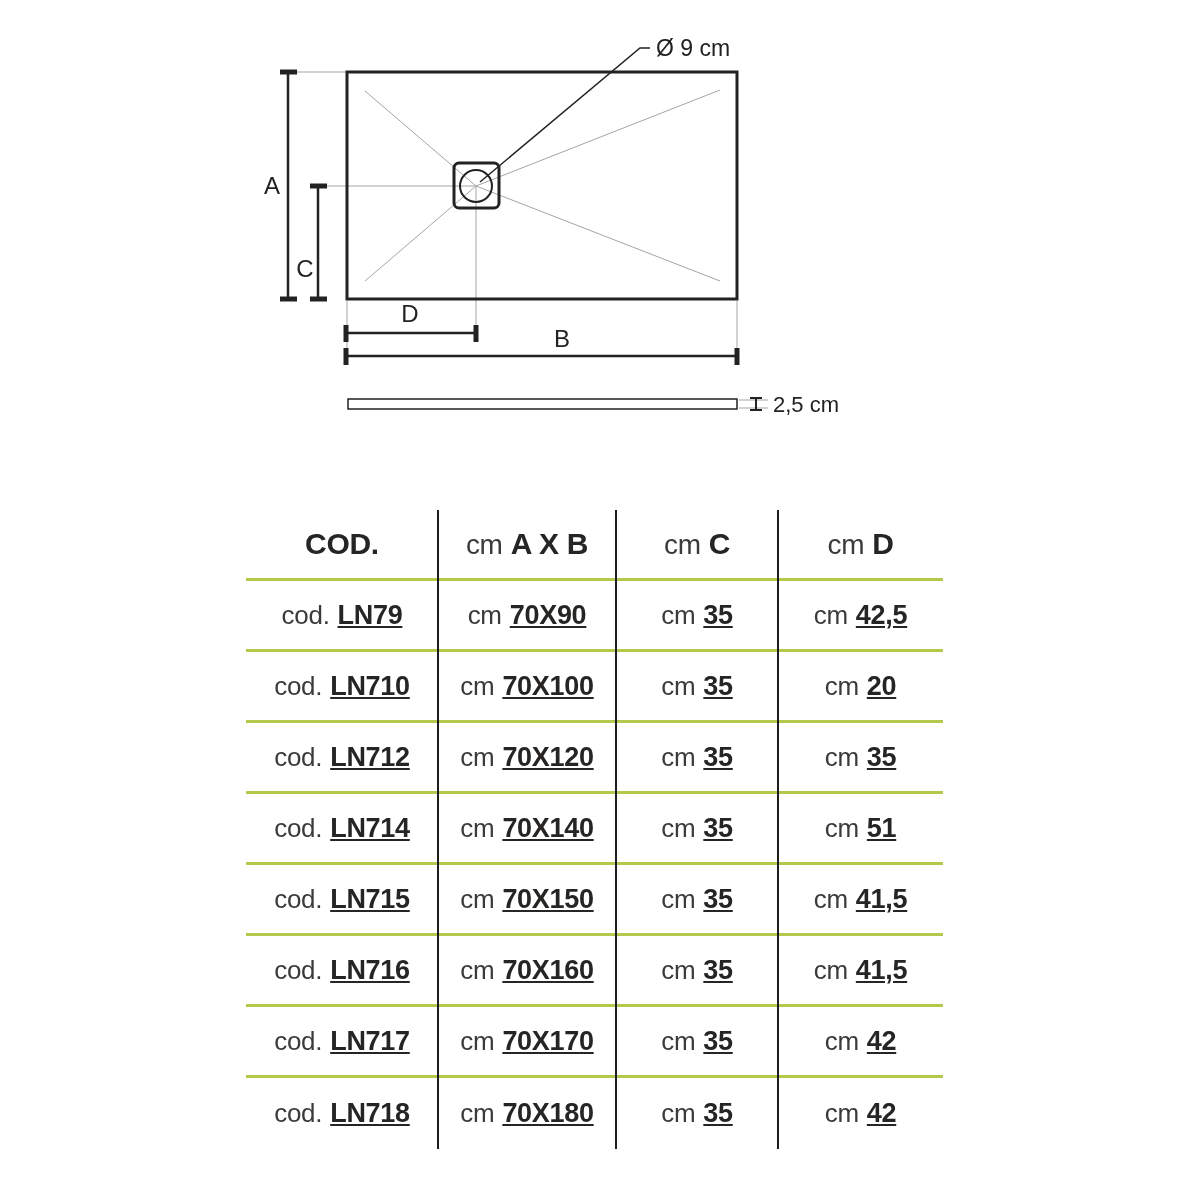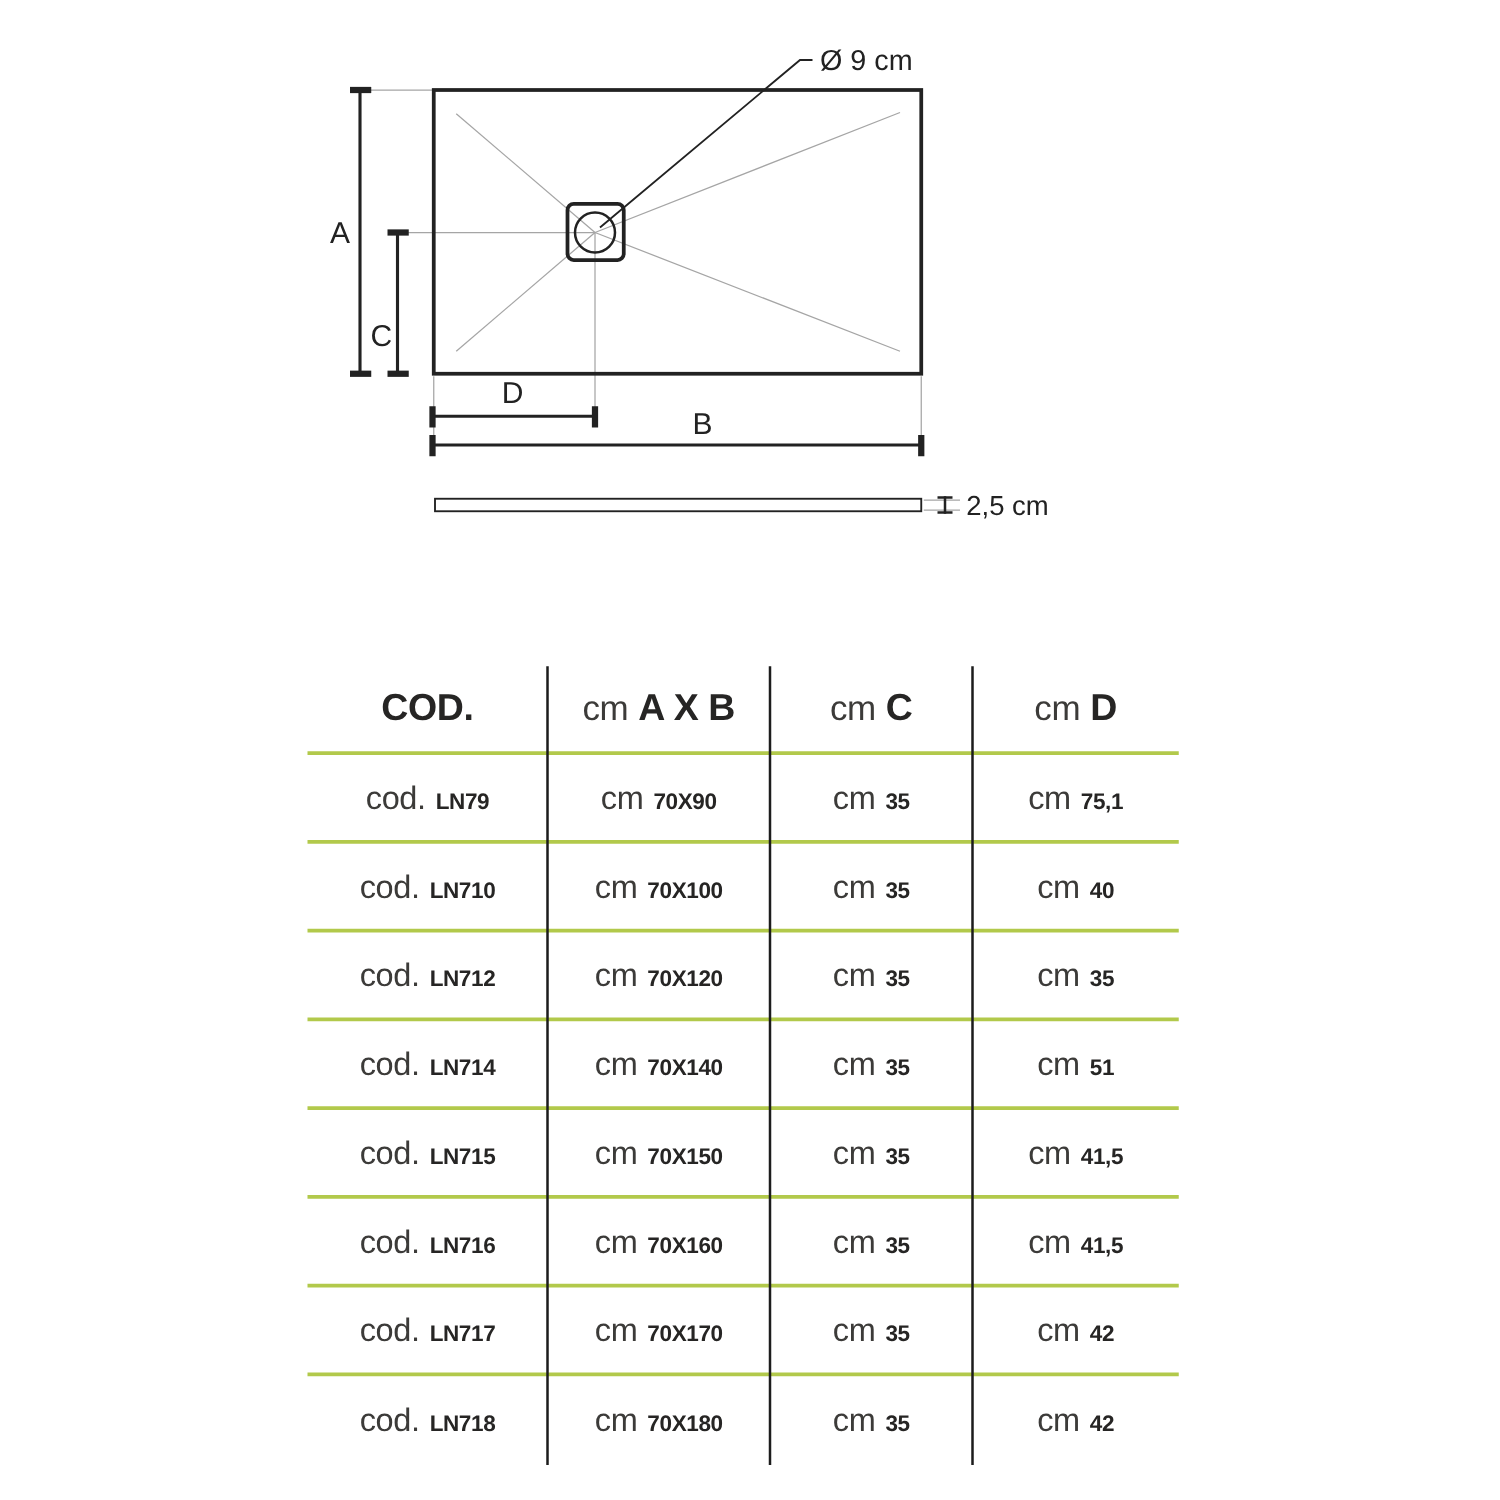--- a/index.html
+++ b/index.html
@@ -4,37 +4,37 @@
 <style>
   html,body{margin:0;padding:0;}
   body{
     width:1200px;height:1200px;background:#ffffff;position:relative;
     font-family:"Liberation Sans",sans-serif;color:#2b2a29;
   }
   .drawing{position:absolute;left:0;top:0;}
   svg text{font-family:"Liberation Sans",sans-serif;fill:#222;}
 
   .spec-table{
-    position:absolute;left:246px;top:533px;width:697px;height:639px;
+    position:absolute;left:246px;top:510px;width:697px;height:639px;
   }
   .vline{
     position:absolute;top:0;width:2px;height:639px;background:#1c1c1c;
   }
   .trow{
     display:grid;grid-template-columns:192px 178px 162px 165px;
     height:71px;box-sizing:border-box;align-items:center;
     border-bottom:3px solid #b2c94b;
   }
   .trow.last{border-bottom:none;}
   .cell{
     display:flex;justify-content:center;align-items:baseline;gap:8px;
     letter-spacing:-0.3px;white-space:nowrap;
   }
   .prefix{font-size:26px;font-weight:400;color:#3c3b39;}
-  .value{font-size:18px;font-weight:700;color:#262524;}
+  .value{font-size:27px;font-weight:700;color:#262524;text-decoration:underline;}
   .h-prefix{font-size:28px;font-weight:400;color:#3c3b39;}
   .h-label{font-size:30px;font-weight:700;color:#262524;}
 </style>
 </head>
 <body>
 
 <svg class="drawing" width="1200" height="470" viewBox="0 0 1200 470">
 
   <g stroke="#a5a5a5" stroke-width="1">
     <line x1="365" y1="91" x2="476" y2="186"></line>
@@ -128,40 +128,40 @@
     <div class="cell">
         <span class="prefix">cm</span>
         <span class="value">70X90</span>
       </div>
     <div class="cell">
         <span class="prefix">cm</span>
         <span class="value">35</span>
       </div>
     <div class="cell">
         <span class="prefix">cm</span>
-        <span class="value">75,1</span>
+        <span class="value">42,5</span>
       </div>
   </div>
 
   <div class="trow">
     <div class="cell">
         <span class="prefix">cod.</span>
         <span class="value">LN710</span>
       </div>
     <div class="cell">
         <span class="prefix">cm</span>
         <span class="value">70X100</span>
       </div>
     <div class="cell">
         <span class="prefix">cm</span>
         <span class="value">35</span>
       </div>
     <div class="cell">
         <span class="prefix">cm</span>
-        <span class="value">40</span>
+        <span class="value">20</span>
       </div>
   </div>
 
   <div class="trow">
     <div class="cell">
         <span class="prefix">cod.</span>
         <span class="value">LN712</span>
       </div>
     <div class="cell">
         <span class="prefix">cm</span>

